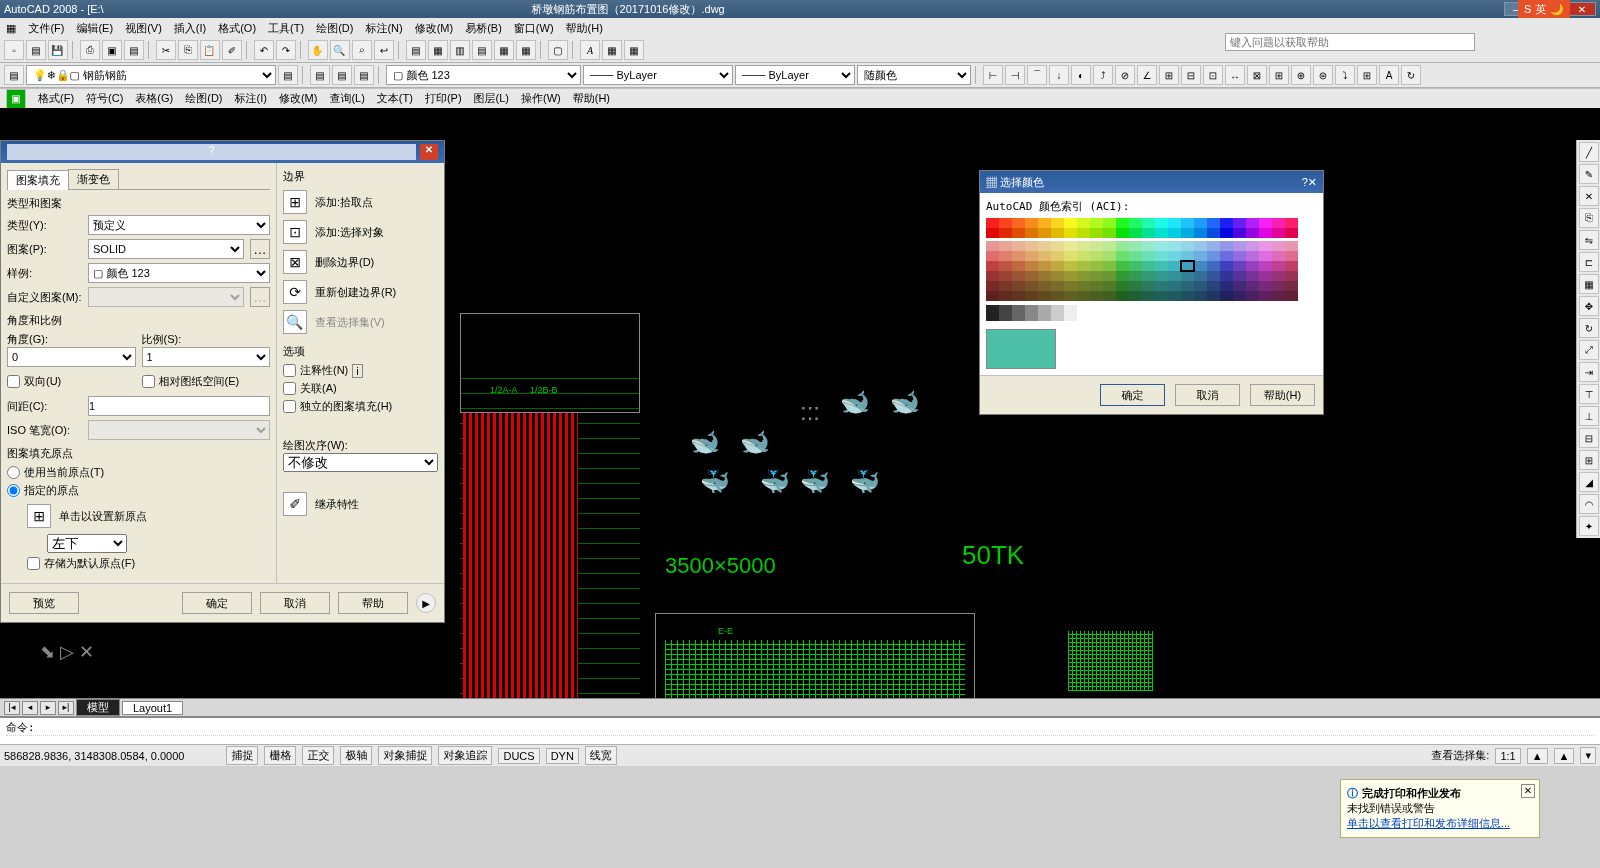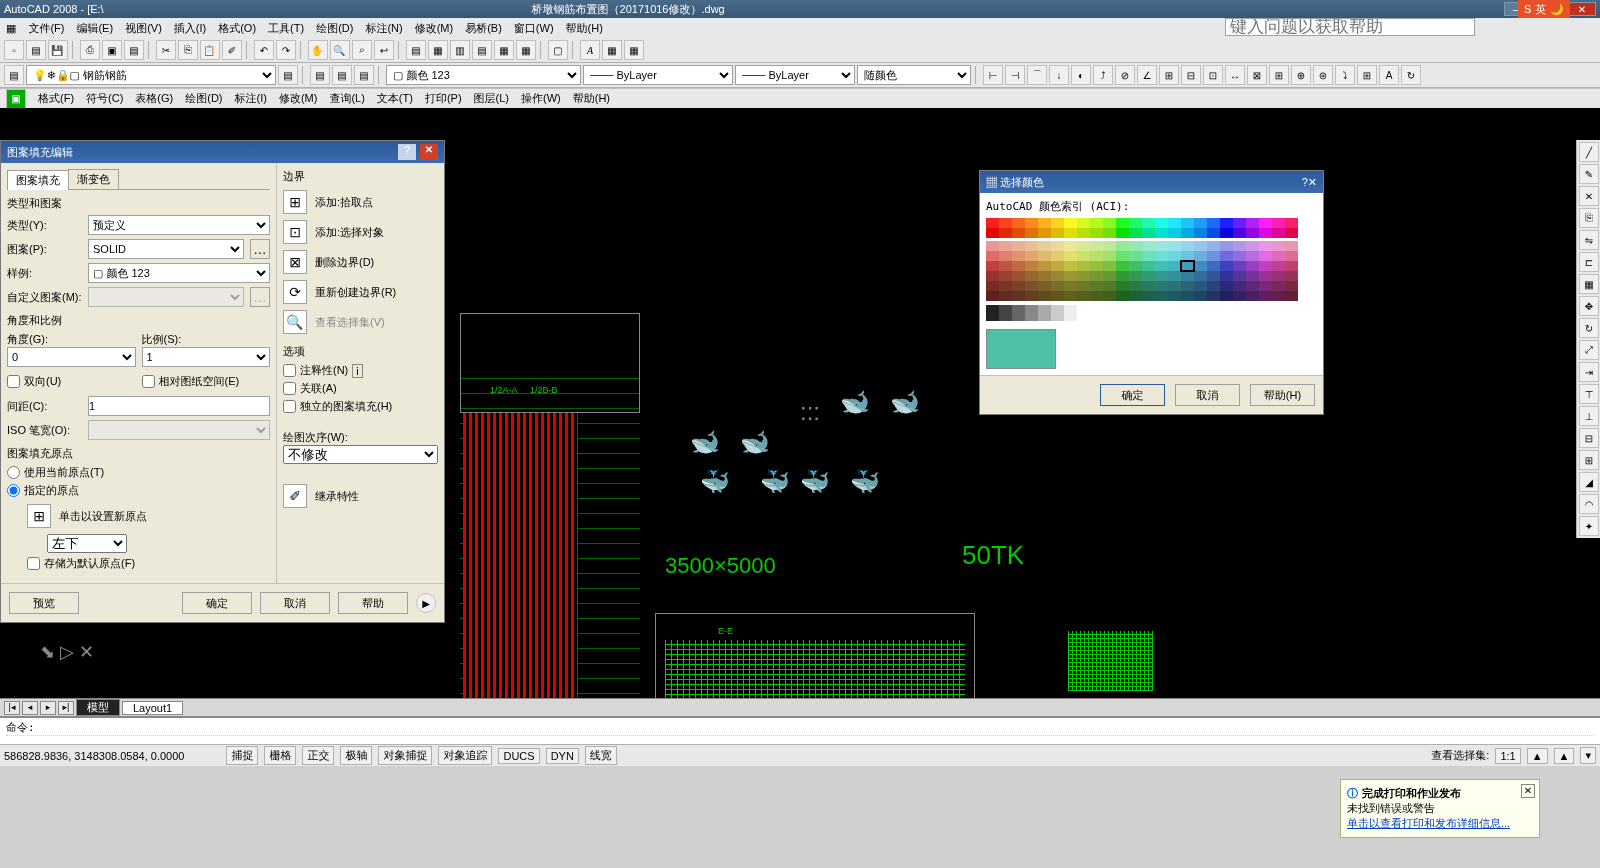--- a/index.html
+++ b/index.html
@@ -75,21 +75,21 @@
 .balloon a { color: #0040c0; text-decoration: underline; cursor: pointer; }
 
 .cmdline { background: #fff; border-top: 2px solid #888; padding: 2px 6px; font-size: 11px; font-family: Consolas, monospace; height: 28px; }
 .statusbar { height: 22px; background: #e8e8e8; border-top: 1px solid #b0b0b0; display: flex; align-items: center; font-size: 11px; padding: 0 4px; gap: 6px; }
 .statusbar .sb-btn { border: 1px solid #b0b0b0; padding: 1px 4px; background: #f0f0f0; cursor: pointer; }
 .sheet-tabs { background: #d8d8d8; display: flex; align-items: center; padding: 0 4px; gap: 2px; height: 18px; border-top: 1px solid #888;}
 .sheet-tabs .nav { width: 16px; height: 14px; border: 1px solid #888; background: #e8e8e8; text-align: center; font-size: 9px; cursor: pointer;}
 .sheet-tabs .tab { padding: 0 10px; background: #fff; border: 1px solid #888; font-size: 11px; cursor: pointer;}
 .sheet-tabs .tab.active { background: #222; color: #fff; }
 .ime { position: absolute; right: 30px; top: 0; height: 18px; background: #e85028; color: #fff; display: flex; align-items: center; gap: 4px; padding: 0 6px; font-size: 11px; }
-.search-help { position:absolute; right: 125px; top: 18px; width: 250px; height: 18px; border: 1px solid #a0a0a0; background: #fff; font-size: 17px; padding: 0 4px; color:#888;}
+.search-help { position:absolute; right: 125px; top: 33px; width: 250px; height: 18px; border: 1px solid #a0a0a0; background: #fff; font-size: 11px; padding: 0 4px; color:#888;}
 
 .ucs { position:absolute; left:40px; bottom:35px; color:#888; font-size:18px; }
 </style>
 </head>
 <body>
 
 <div class="titlebar">
   <span class="title"><span>AutoCAD 2008 - [E:\</span>&nbsp;&nbsp;&nbsp;&nbsp;&nbsp;&nbsp;&nbsp;&nbsp;&nbsp;&nbsp;&nbsp;&nbsp;&nbsp;&nbsp;&nbsp;&nbsp;&nbsp;&nbsp;&nbsp;&nbsp;&nbsp;&nbsp;&nbsp;&nbsp;&nbsp;&nbsp;&nbsp;&nbsp;&nbsp;&nbsp;&nbsp;&nbsp;&nbsp;&nbsp;&nbsp;&nbsp;&nbsp;&nbsp;&nbsp;&nbsp;&nbsp;&nbsp;&nbsp;&nbsp;&nbsp;&nbsp;&nbsp;&nbsp;&nbsp;&nbsp;&nbsp;&nbsp;&nbsp;&nbsp;&nbsp;&nbsp;&nbsp;&nbsp;&nbsp;&nbsp;&nbsp;&nbsp;&nbsp;&nbsp;&nbsp;&nbsp;&nbsp;&nbsp;&nbsp;&nbsp;&nbsp;&nbsp;&nbsp;&nbsp;&nbsp;&nbsp;&nbsp;&nbsp;&nbsp;&nbsp;&nbsp;&nbsp;&nbsp;&nbsp;&nbsp;&nbsp;&nbsp;&nbsp;&nbsp;&nbsp;&nbsp;&nbsp;&nbsp;&nbsp;&nbsp;&nbsp;&nbsp;&nbsp;&nbsp;&nbsp;&nbsp;&nbsp;&nbsp;&nbsp;&nbsp;&nbsp;&nbsp;&nbsp;&nbsp;&nbsp;&nbsp;&nbsp;&nbsp;&nbsp;&nbsp;&nbsp;&nbsp;&nbsp;&nbsp;&nbsp;&nbsp;&nbsp;&nbsp;&nbsp;&nbsp;&nbsp;&nbsp;&nbsp;&nbsp;&nbsp;&nbsp;&nbsp;&nbsp;&nbsp;&nbsp;&nbsp;&nbsp;&nbsp;&nbsp;&nbsp;<span>桥墩钢筋布置图（20171016修改）.dwg</span></span>
   <div class="ime">
       <span>S</span>
@@ -250,21 +250,20 @@
   <span class="tb-btn">⊥</span>
   <span class="tb-btn">⊟</span>
   <span class="tb-btn">⊞</span>
   <span class="tb-btn">◢</span>
   <span class="tb-btn">◠</span>
   <span class="tb-btn">✦</span>
 </div>
 
 <div class="hatch-dlg">
   <div class="dlg-title">
-    <span>图案填充编辑</span>
     <span class="helpbtn">?</span>
     <span class="closebtn">✕</span>
   </div>
   <div class="hatch-body">
     <div class="hatch-left">
       <div class="tabs">
         <div class="tab active">图案填充</div>
         <div class="tab">渐变色</div>
       </div>
       <div class="grp">
@@ -363,21 +362,21 @@
           <span style="border:1px solid #888;padding:0 3px">i</span>
         </div>
       <div class="chk">
           <input type="checkbox" style="">
           <span>关联(A)</span>
         </div>
       <div class="chk">
           <input type="checkbox" style="">
           <span>独立的图案填充(H)</span>
         </div>
-      <div style="margin-top:16px">绘图次序(W):</div>
+      <div style="margin-top:24px">绘图次序(W):</div>
       <select style="width:100%"><option>不修改</option></select>
       <div class="brow" style="margin-top:20px">
           <span class="iconbox">✐</span>
           <span>继承特性</span>
         </div>
     </div>
   </div>
   <div class="bottom-btns">
     <button style="margin-right:auto">预览</button>
     <button>确定</button>

